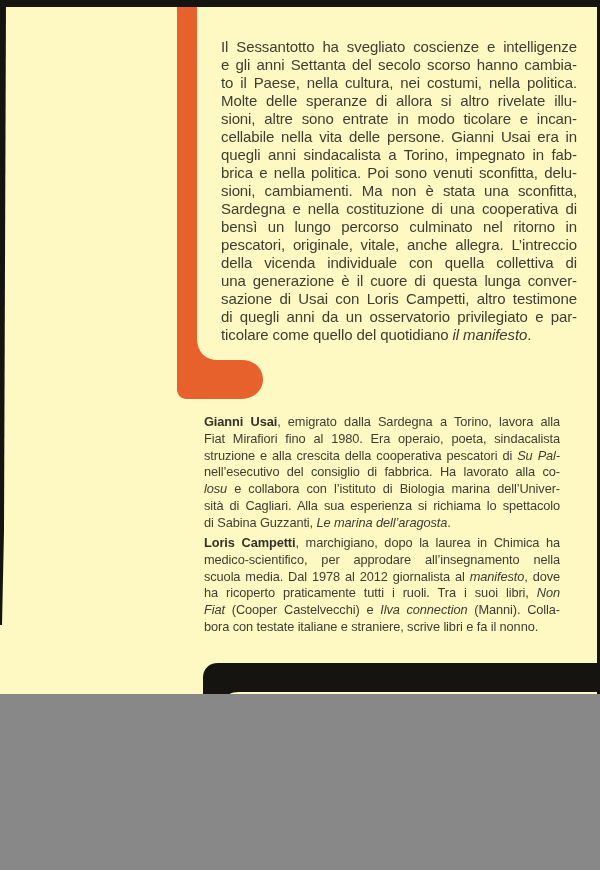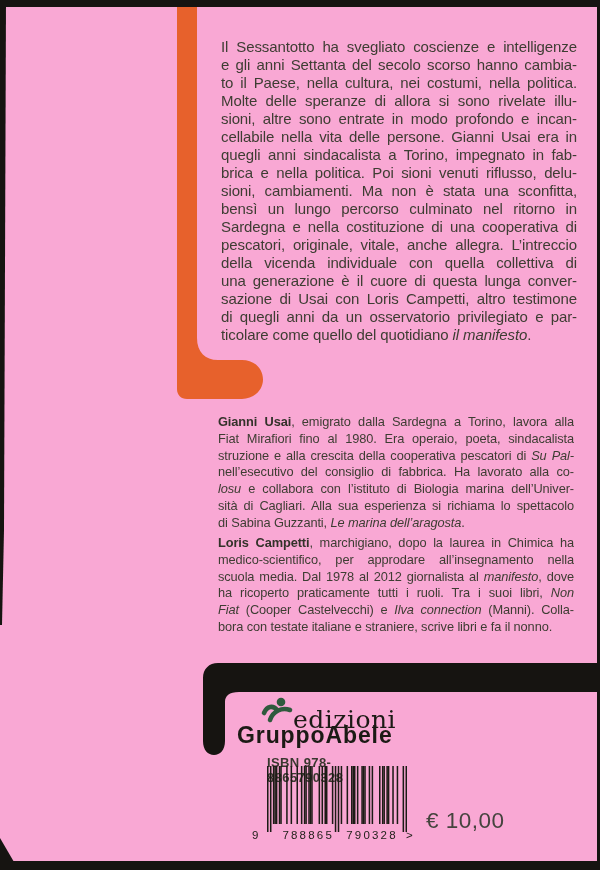--- a/index.html
+++ b/index.html
@@ -1,36 +1,36 @@
 <!DOCTYPE html>
 <html><head>
 <meta charset="utf-8">
 <style>
   html,body{margin:0;padding:0;background:#888;}
   .page{
-    position:relative;width:600px;height:870px;margin:0 auto;
-    background:#f9a8d4;overflow:hidden;
+    position:relative;width:600px;height:694px;margin:0 auto;
+    background:#fef9c3;overflow:hidden;
     font-family:"Liberation Sans",sans-serif;
   }
   .bg-art{position:absolute;left:0;top:0;width:600px;height:870px;display:block;}
 
   
   .jline{text-align:justify;text-align-last:justify;overflow:hidden;}
   .jline.last{text-align-last:left;}
   .seg-b{font-weight:bold;color:#33322a;}
   .seg-i{font-style:italic;}
 
   .synopsis{
     position:absolute;left:221px;top:38px;width:356px;
     font-size:15px;line-height:18px;color:#3e3d33;letter-spacing:-0.1px;
   }
   .synopsis .jline{height:18px;}
 
   .bio{
-    position:absolute;left:218px;width:356px;
+    position:absolute;left:204px;width:356px;
     font-size:12.8px;line-height:16.8px;color:#3e3d33;letter-spacing:-0.1px;
   }
   .bio .jline{height:16.8px;}
   .bio1{top:414px;}
   .bio2{top:535px;}
 
   .logo-edizioni{
     position:absolute;left:293px;top:697px;
     font-family:"DejaVu Serif",serif;font-size:25px;color:#1c1a15;letter-spacing:0.5px;margin-top:8px;
   }
@@ -73,28 +73,28 @@
     <rect x="597" y="0" width="3" height="870" fill="#161411"></rect>
     <rect x="0" y="861" width="600" height="9" fill="#161411"></rect>
     <polygon points="0,0 6,0 4,530 2,625 0,625" fill="#161411"></polygon>
     <polygon points="0,838 14,862 0,862" fill="#161411"></polygon>
   </svg>
 
   <div class="synopsis">
       <div class="jline"><span>Il Sessantotto ha svegliato coscienze e intelligenze</span></div>
       <div class="jline"><span>e gli anni Settanta del secolo scorso hanno cambia-</span></div>
       <div class="jline"><span>to il Paese, nella cultura, nei costumi, nella politica.</span></div>
-      <div class="jline"><span>Molte delle speranze di allora si sono rivelate illu-</span></div>
-      <div class="jline"><span>sioni, altre sono entrate in modo profondo e incan-</span></div>
+      <div class="jline"><span>Molte delle speranze di allora si altro rivelate illu-</span></div>
+      <div class="jline"><span>sioni, altre sono entrate in modo ticolare e incan-</span></div>
       <div class="jline"><span>cellabile nella vita delle persone. Gianni Usai era in</span></div>
       <div class="jline"><span>quegli anni sindacalista a Torino, impegnato in fab-</span></div>
-      <div class="jline"><span>brica e nella politica. Poi sioni venuti riflusso, delu-</span></div>
+      <div class="jline"><span>brica e nella politica. Poi sono venuti sconfitta, delu-</span></div>
       <div class="jline"><span>sioni, cambiamenti. Ma non è stata una sconfitta,</span></div>
+      <div class="jline"><span>Sardegna e nella costituzione di una cooperativa di</span></div>
       <div class="jline"><span>bensì un lungo percorso culminato nel ritorno in</span></div>
-      <div class="jline"><span>Sardegna e nella costituzione di una cooperativa di</span></div>
       <div class="jline"><span>pescatori, originale, vitale, anche allegra. L’intreccio</span></div>
       <div class="jline"><span>della vicenda individuale con quella collettiva di</span></div>
       <div class="jline"><span>una generazione è il cuore di questa lunga conver-</span></div>
       <div class="jline"><span>sazione di Usai con Loris Campetti, altro testimone</span></div>
       <div class="jline"><span>di quegli anni da un osservatorio privilegiato e par-</span></div>
       <div class="jline last"><span>ticolare come quello del quotidiano </span><span class="seg-i">il manifesto</span><span>.</span></div>
     </div>
 
   <div class="bio bio1">
       <div class="jline"><span class="seg-b">Gianni Usai</span><span>, emigrato dalla Sardegna a Torino, lavora alla</span></div>

